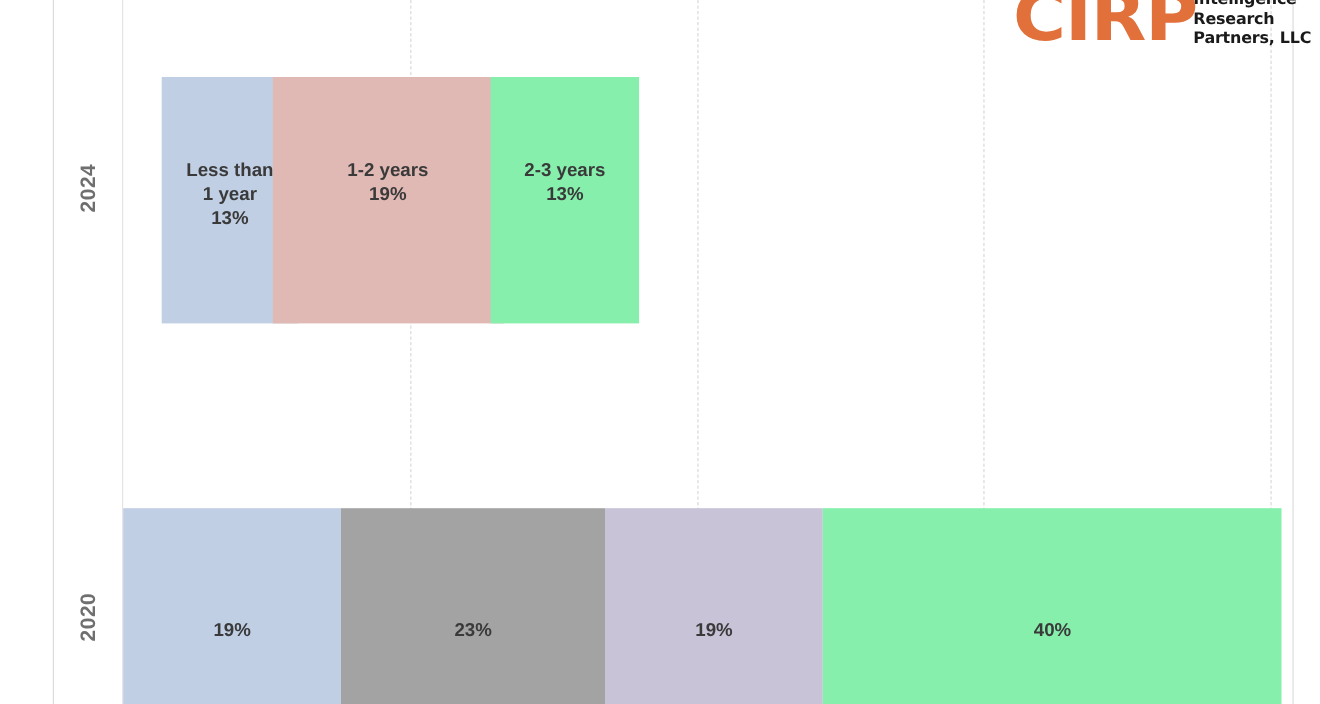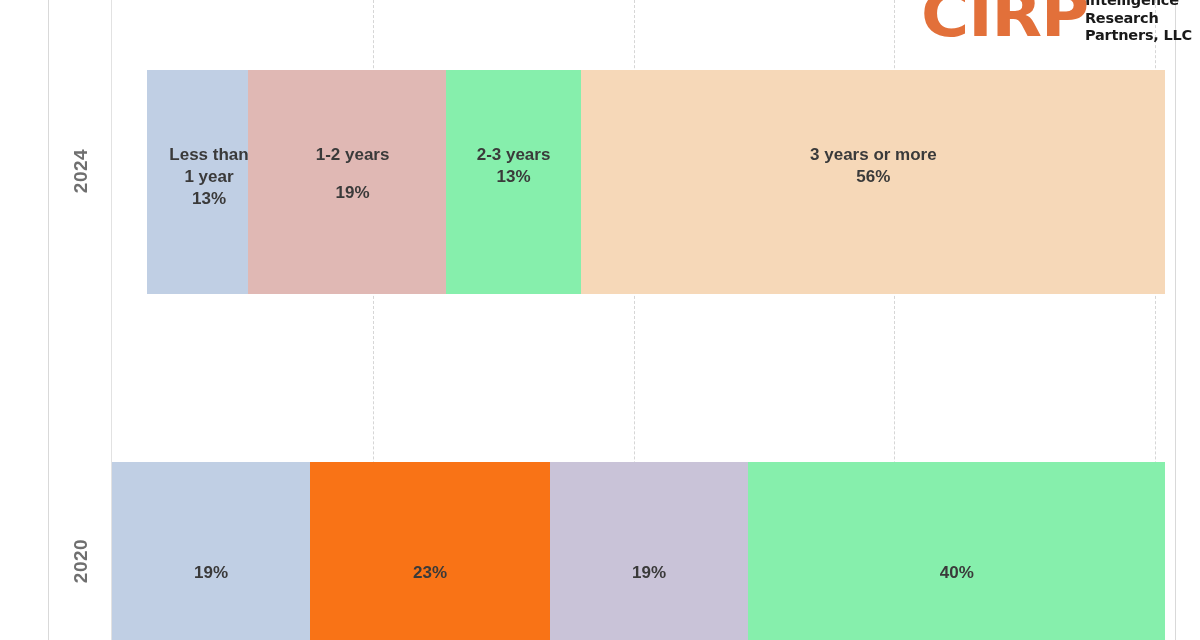--- a/index.html
+++ b/index.html
@@ -151,38 +151,34 @@
       <div class="cat-label" style="top: 160px;">2024</div>
       <div class="cat-label" style="top: 550px;">2020</div>
     </div>
 
   <div class="bar-row" id="row-2024" style="top: 70px; height: 224px;">
       <div class="seg" style="left: 0px; width: 124px; background: rgb(192, 207, 228); margin-left: 35px;">
         <span class="seg-name">Less than
 1 year</span>
         <span class="seg-value">13%</span>
       </div>
-      <div class="seg" style="left: 135.59px; width: 210px; background: rgb(224, 184, 180); gap: 16px;">
+      <div class="seg" style="left: 135.59px; width: 210px; background: rgb(224, 184, 180);">
         <span class="seg-name">1-2 years</span>
         <span class="seg-value">19%</span>
       </div>
       <div class="seg" style="left: 333.76px; width: 135.59px; background: #86efac;">
         <span class="seg-name">2-3 years</span>
         <span class="seg-value">13%</span>
       </div>
-      <div class="seg" style="left: 469.35px; width: 584.08px; background: rgb(246, 216, 184);">
-        <span class="seg-name">3 years or more</span>
-        <span class="seg-value">56%</span>
-      </div>
     </div>
   <div class="bar-row" id="row-2020" style="top: 462px; height: 178px;">
       <div class="seg" style="left: 0px; width: 198.17px; background: rgb(192, 207, 228);">
         <span class="seg-value">19%</span>
       </div>
-      <div class="seg" style="left: 198.17px; width: 239.89px; background: #f97316; text-align: right;">
+      <div class="seg" style="left: 198.17px; width: 239.89px; background: #a3a3a3; text-align: right;">
         <span class="seg-value">23%</span>
       </div>
       <div class="seg" style="left: 438.06px; width: 198.17px; background: rgb(201, 195, 216);">
         <span class="seg-value">19%</span>
       </div>
       <div class="seg" style="left: 636.23px; width: 417.2px; background: #86efac;">
         <span class="seg-value">40%</span>
       </div>
     </div>
 

